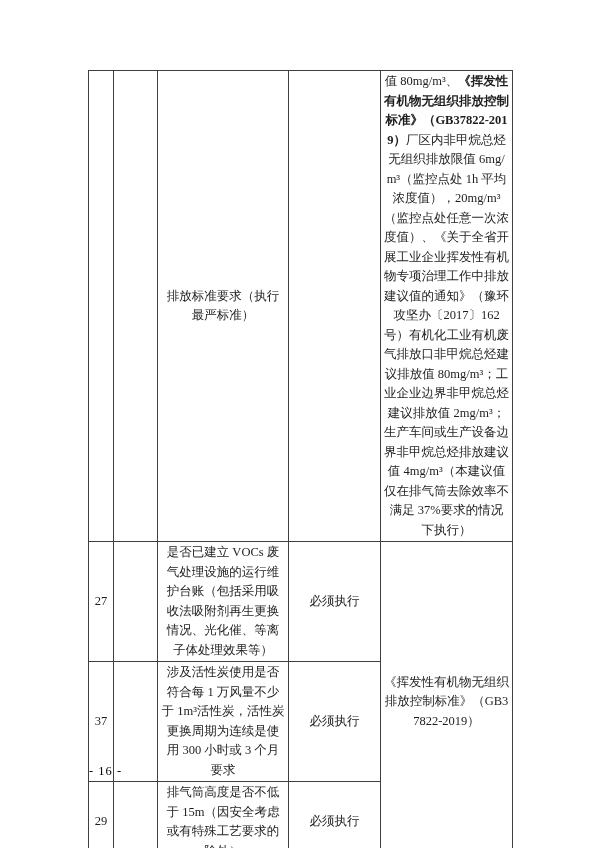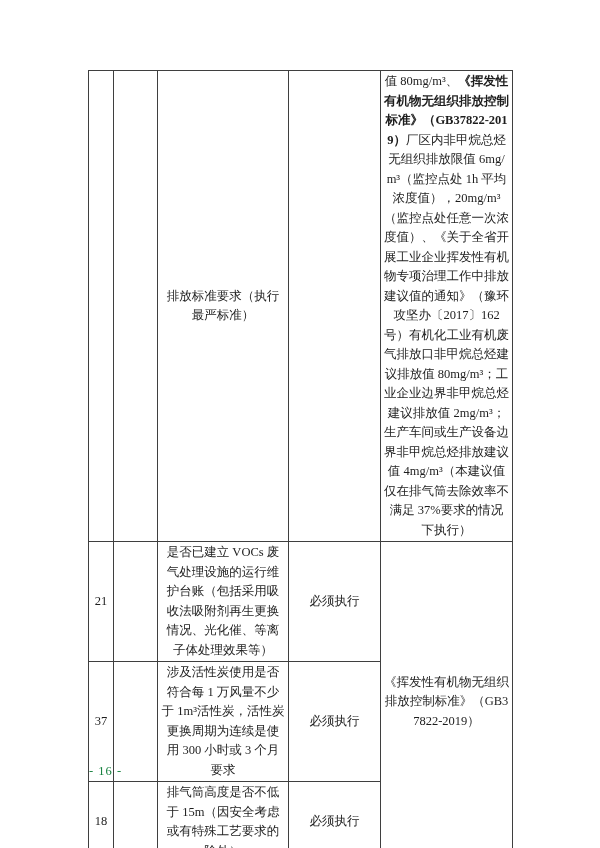--- a/index.html
+++ b/index.html
@@ -39,21 +39,21 @@
   .row-cont  { height: 393px; }
   .row-27    { height: 95px; }
   .row-28    { height: 79px; }
   .row-29    { height: 49px; }
   .page-num {
     position: absolute;
     left: 89px;
     top: 764px;
     font-size: 12.5px;
     letter-spacing: 1px;
-    color: #15803d;
+    color: #000000;
   }
 </style>
 </head>
 <body>
 
 <div class="page">
 
   <table class="doc-table">
     <colgroup>
       <col style="width:25px">
@@ -71,21 +71,21 @@
         <span>排放标准要求（执行最严标准）</span>
       </td>
       <td></td>
       <td class="vtop">
         <span>值 80mg/m³、</span><span class="b">《挥发性有机物无组织排放控制标准》（GB37822-2019）</span><span>厂区内非甲烷总烃无组织排放限值 6mg/m³（监控点处 1h 平均浓度值），20mg/m³（监控点处任意一次浓度值）、《关于全省开展工业企业挥发性有机物专项治理工作中排放建议值的通知》（豫环攻坚办〔2017〕162 号）有机化工业有机废气排放口非甲烷总烃建议排放值 80mg/m³；工业企业边界非甲烷总烃建议排放值 2mg/m³；生产车间或生产设备边界非甲烷总烃排放建议值 4mg/m³（本建议值仅在排气筒去除效率不满足 37%要求的情况下执行）</span>
       </td>
     </tr>
 
     <tr class="row-27">
       <td>
-        <span>21</span>
+        <span>27</span>
       </td>
       <td></td>
       <td>
         <span>是否已建立 VOCs 废气处理设施的运行维护台账（包括采用吸收法吸附剂再生更换情况、光化催、等离子体处理效果等）</span>
       </td>
       <td>
         <span>必须执行</span>
       </td>
       <td rowspan="3">
         <span>《挥发性有机物无组织排放控制标准》（GB37822-2019）</span>
@@ -100,21 +100,21 @@
       <td>
         <span>涉及活性炭使用是否符合每 1 万风量不少于 1m³活性炭，活性炭更换周期为连续是使用 300 小时或 3 个月要求</span>
       </td>
       <td>
         <span>必须执行</span>
       </td>
     </tr>
 
     <tr class="row-29">
       <td>
-        <span>18</span>
+        <span>29</span>
       </td>
       <td></td>
       <td>
         <span>排气筒高度是否不低于 15m（因安全考虑或有特殊工艺要求的除外）</span>
       </td>
       <td>
         <span>必须执行</span>
       </td>
     </tr>
 

